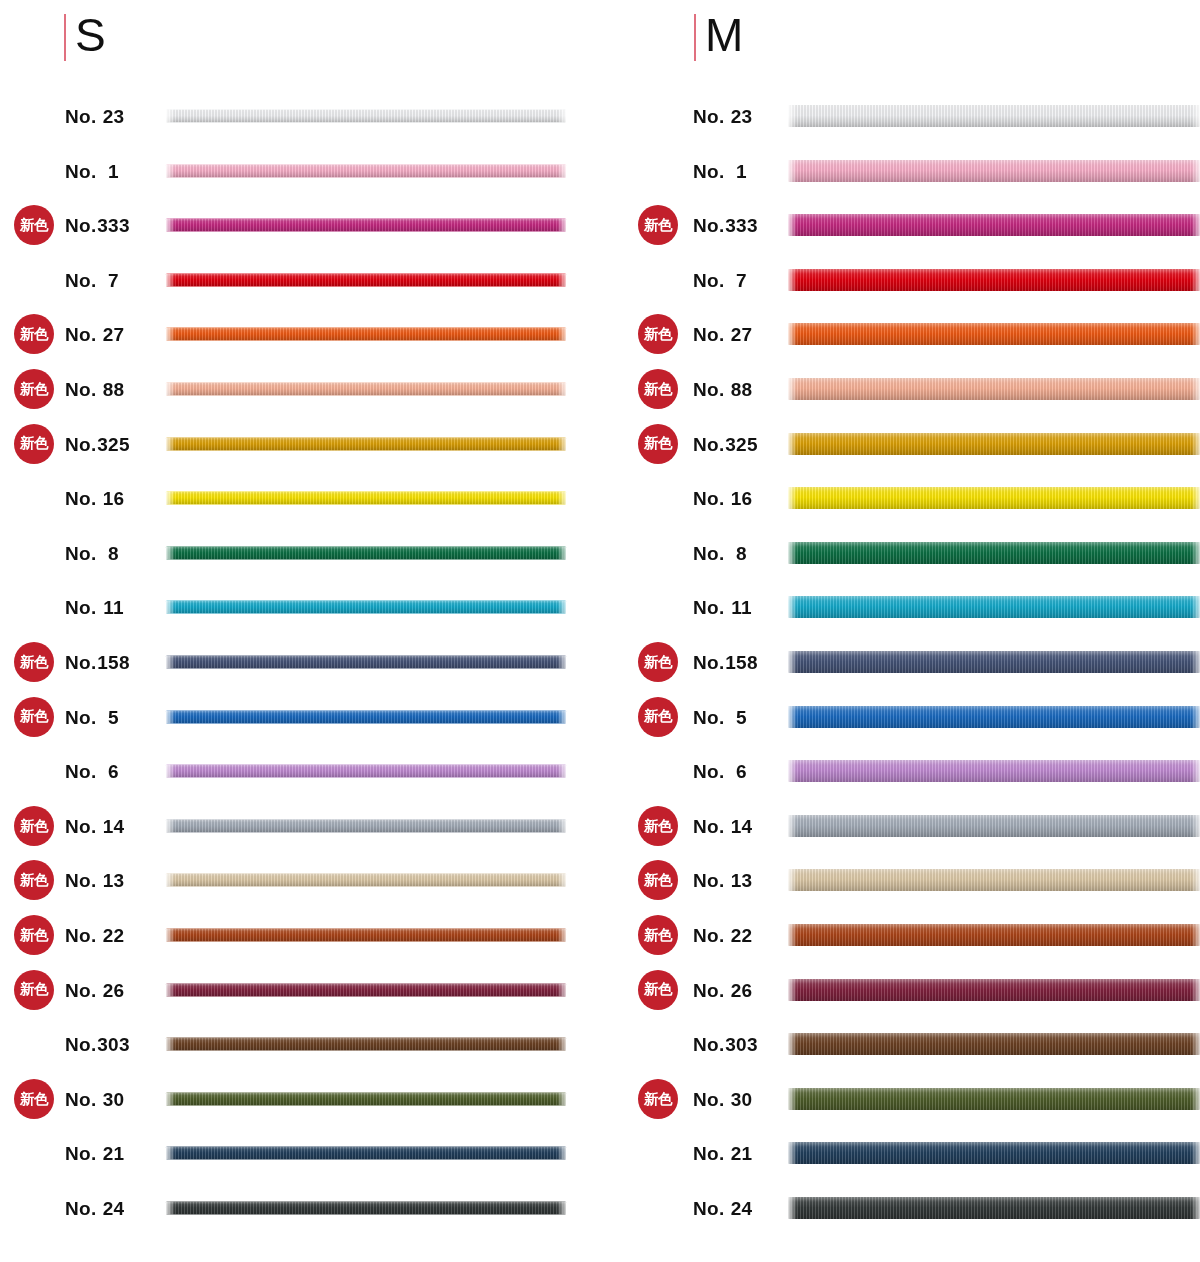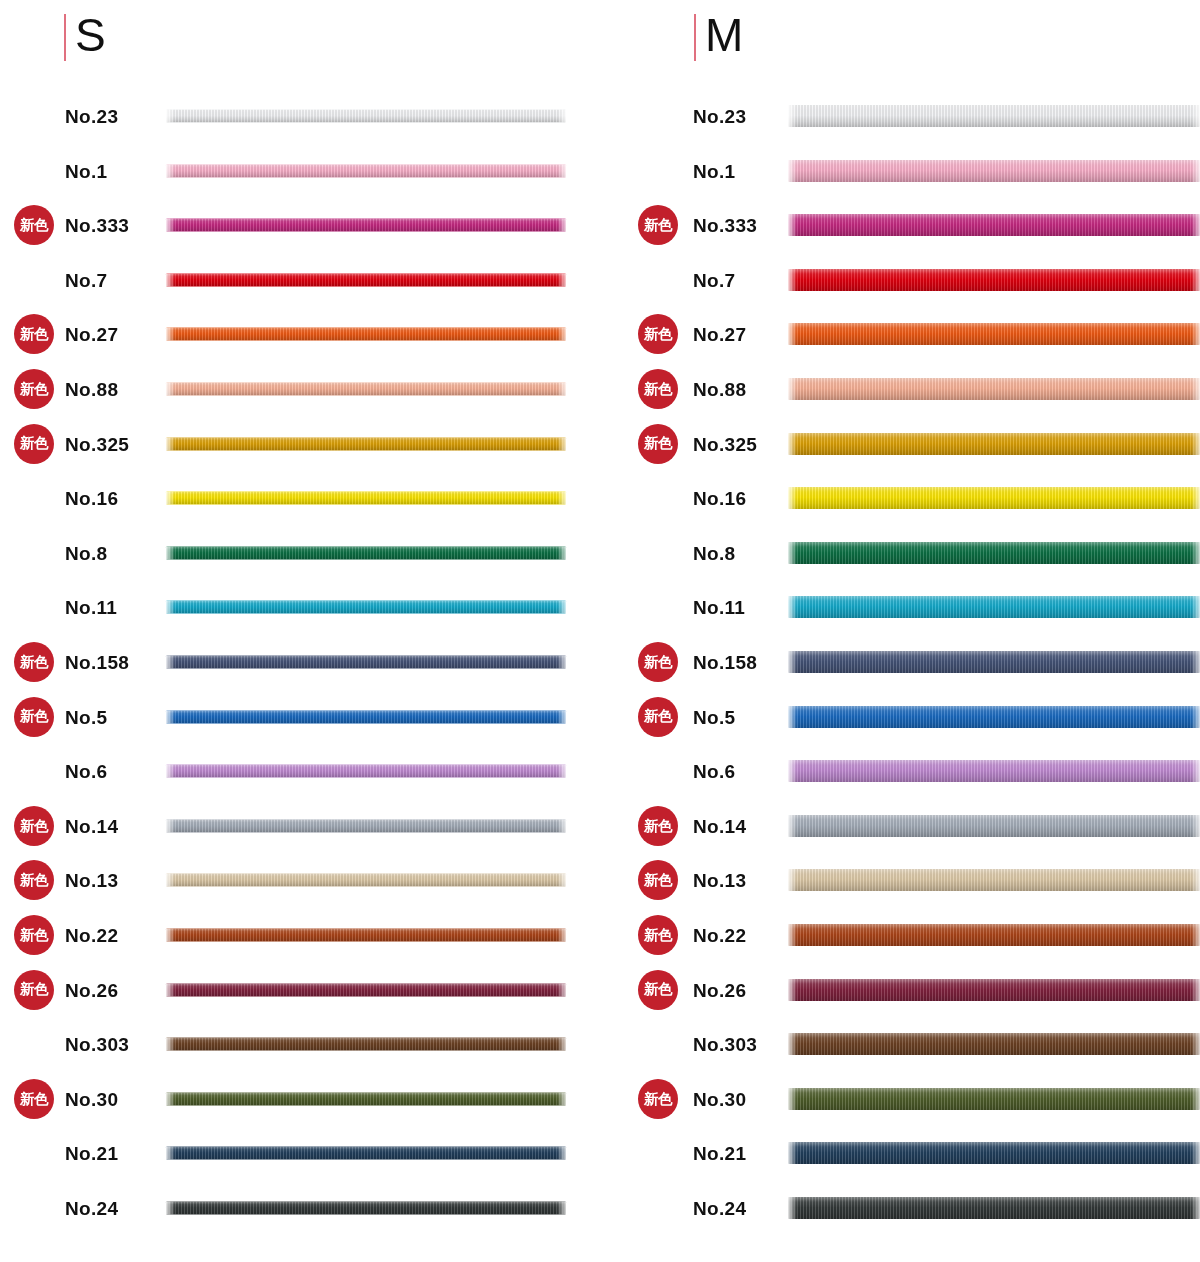--- a/index.html
+++ b/index.html
@@ -110,21 +110,21 @@
     font-family: "Liberation Sans", "DejaVu Sans", sans-serif;
   }
   .column.size-s .label { left: 65px; width: 85px; text-align: left; }
   .column.size-m .label { left: 693px; width: 85px; text-align: left; }
   .column.size-m .label { left: 73px; }
 
   .label .no-prefix { }
   .label .no-digits {
     display: inline-block;
     min-width: 34px;
-    text-align: left;
+    text-align: center;
   }
 
   
   .swatch {
     position: absolute;
     top: 50%;
     transform: translateY(-50%);
     border-radius: 1px;
     background-repeat: repeat;
     background-size: 4px 4px, 3px 100%, 100% 100%;

